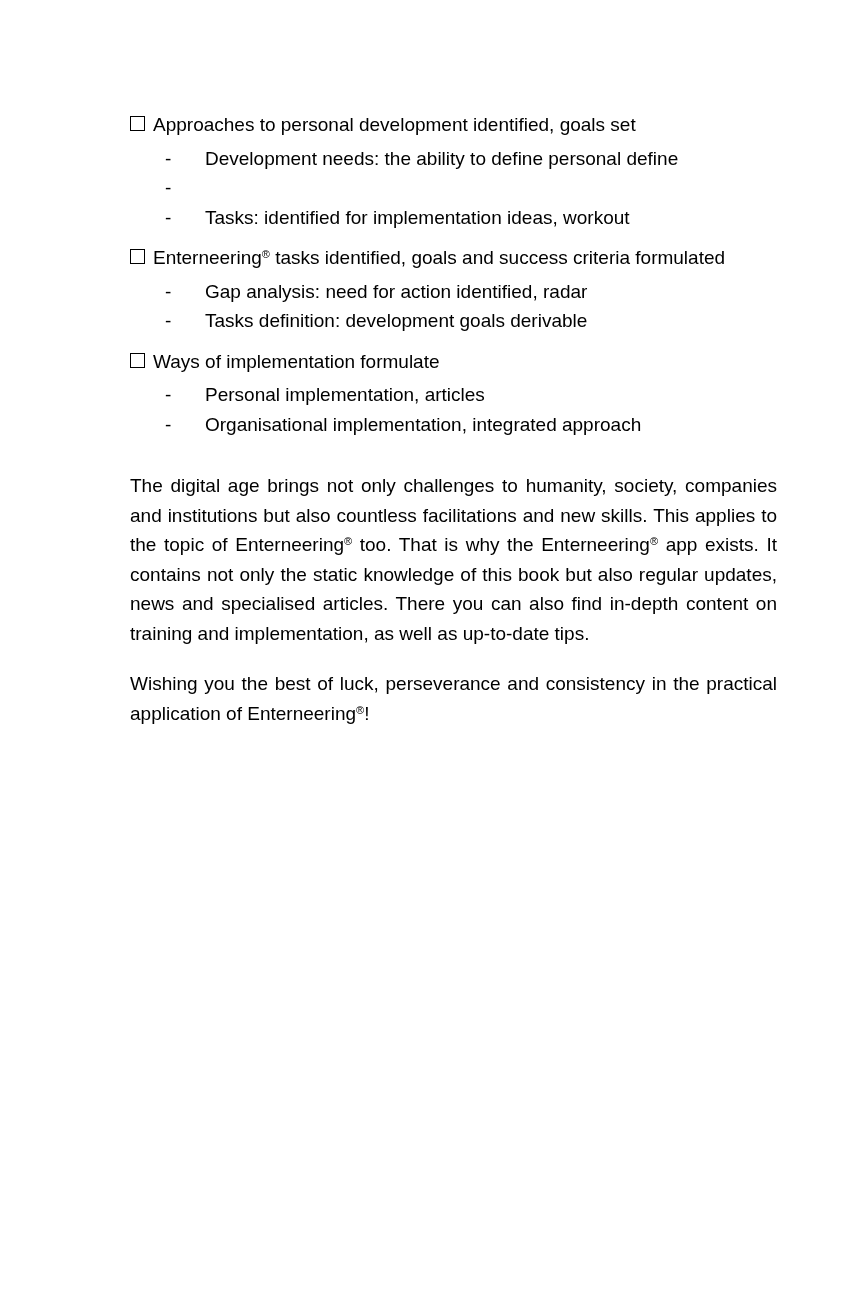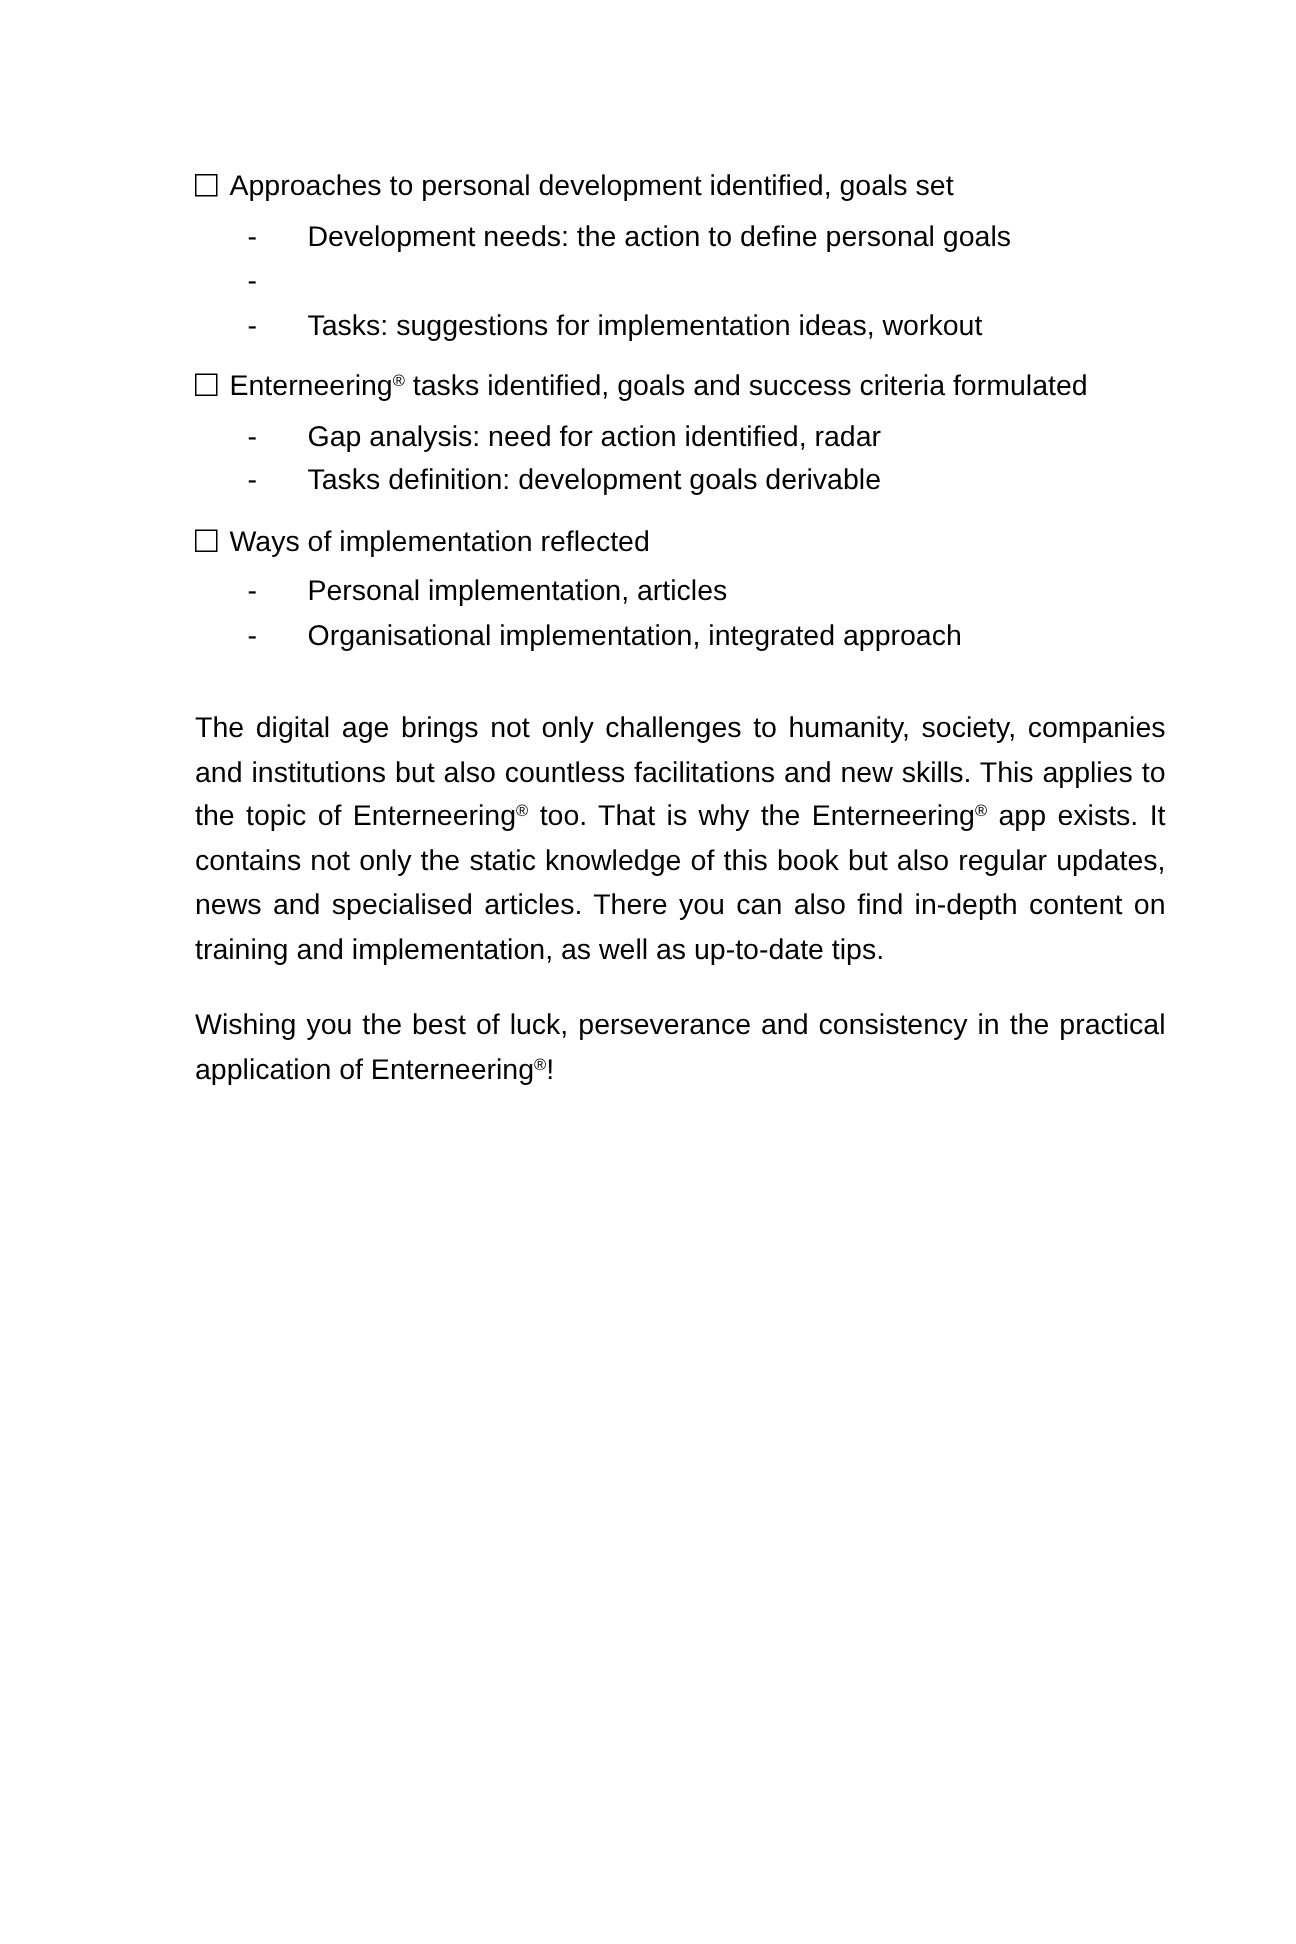--- a/index.html
+++ b/index.html
@@ -84,28 +84,28 @@
   <div class="content">
 
     <section class="check-group">
       <div class="check-row">
         <span class="checkbox"></span>
         <span class="check-label rich">Approaches to personal development identified, goals set</span>
       </div>
       <ul class="subs">
         <li class="sub-row">
           <span class="dash">-</span>
-          <span class="sub-text rich">Development needs: the action to define personal goals</span>
+          <span class="sub-text rich">Development needs: the ability to define personal define</span>
         </li>
         <li class="sub-row">
           <span class="dash">-</span>
         </li>
         <li class="sub-row">
           <span class="dash">-</span>
-          <span class="sub-text rich">Tasks: suggestions for implementation ideas, workout</span>
+          <span class="sub-text rich">Tasks: identified for implementation ideas, workout</span>
         </li>
       </ul>
     </section>
 
     <section class="check-group">
       <div class="check-row">
         <span class="checkbox"></span>
         <span class="check-label rich">Enterneering<sup class="reg">®</sup> tasks identified, goals and success criteria formulated</span>
       </div>
       <ul class="subs">
@@ -116,21 +116,21 @@
         <li class="sub-row">
           <span class="dash">-</span>
           <span class="sub-text rich">Tasks definition: development goals derivable</span>
         </li>
       </ul>
     </section>
 
     <section class="check-group">
       <div class="check-row">
         <span class="checkbox"></span>
-        <span class="check-label rich">Ways of implementation reflected</span>
+        <span class="check-label rich">Ways of implementation formulate</span>
       </div>
       <ul class="subs">
         <li class="sub-row">
           <span class="dash">-</span>
           <span class="sub-text rich">Personal implementation, articles</span>
         </li>
         <li class="sub-row">
           <span class="dash">-</span>
           <span class="sub-text rich">Organisational implementation, integrated approach</span>
         </li>

